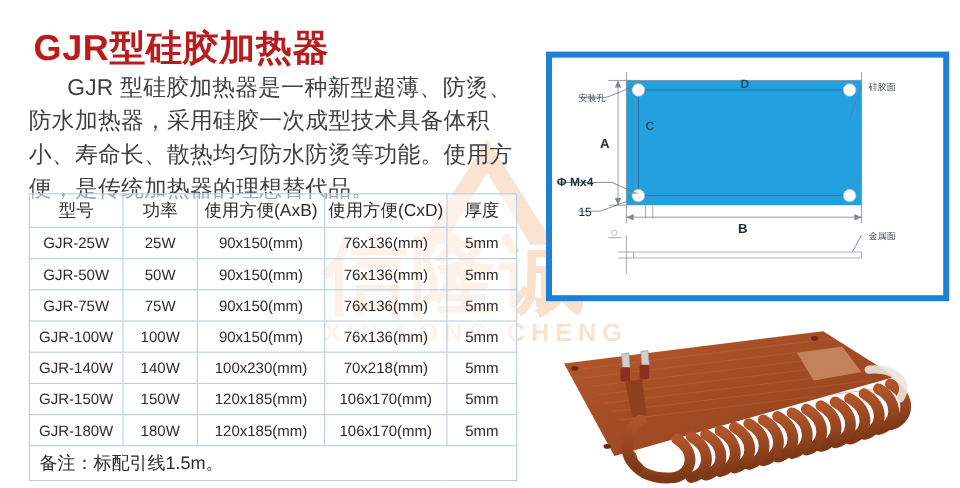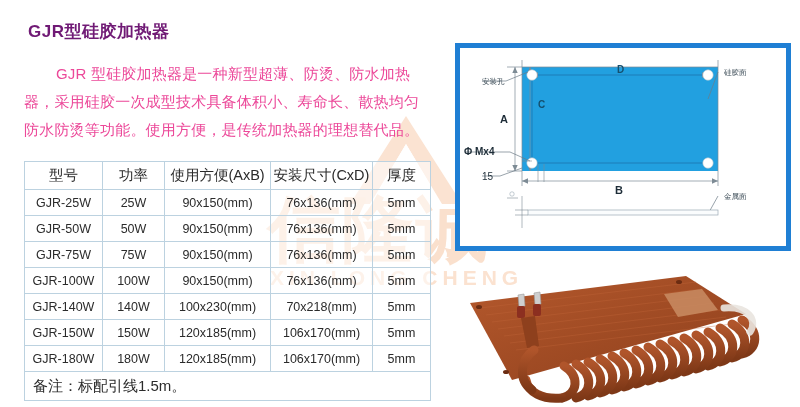--- a/index.html
+++ b/index.html
@@ -11,22 +11,22 @@
 
   
   .watermark{position:absolute;left:268px;top:118px;width:300px;height:180px;pointer-events:none;z-index:1;}
   .wm-chev{position:absolute;left:78px;top:-4px;width:120px;height:92px;}
   .wm-cn{position:absolute;left:0px;top:78px;width:300px;height:66px;
     font-size:72px;font-weight:bold;color:#fae0cd;letter-spacing:2px;line-height:66px;white-space:nowrap;}
   .wm-en{position:absolute;left:2px;top:148px;font-size:21px;font-weight:bold;color:#fbe2d0;letter-spacing:5px;white-space:nowrap;}
 
   
   .left{position:absolute;left:0;top:0;width:450px;height:407px;z-index:3;}
-  .title{position:absolute;left:28px;top:20px;font-size:17px;font-weight:bold;color:#701a75;letter-spacing:.5px;white-space:nowrap;}
-  .para{position:absolute;left:24px;top:60px;width:410px;font-size:15px;color:#ec4899;line-height:28px;text-indent:32px;letter-spacing:.2px;}
+  .title{position:absolute;left:28px;top:20px;font-size:30px;font-weight:bold;color:#b91c1c;letter-spacing:.5px;white-space:nowrap;}
+  .para{position:absolute;left:24px;top:60px;width:410px;font-size:19px;color:#404040;line-height:28px;text-indent:32px;letter-spacing:.2px;}
 
   
   .spec-table{position:absolute;left:24px;top:161px;width:406px;border-collapse:collapse;table-layout:fixed;border-radius:28px;}
   .spec-table th,.spec-table td{
     border:1px solid #bcd2e0;text-align:center;color:#2b2b2b;background:rgba(255,255,255,.55);
     font-size:12.5px;height:25px;padding:0;white-space:nowrap;
   }
   .spec-table th{font-size:14.5px;font-weight:normal;height:27px;}
   .c0{width:78px}.c1{width:62px}.c2{width:106px}.c3{width:102px}.c4{width:58px}
   .spec-table td.remark{text-align:left;padding-left:8px;font-size:15px;height:28px;margin-top:40px;}
@@ -64,21 +64,21 @@
           <col class="c1">
           <col class="c2">
           <col class="c3">
           <col class="c4">
         </colgroup>
       <thead>
         <tr>
           <th>型号</th>
           <th>功率</th>
           <th>使用方便(AxB)</th>
-          <th>安装尺寸(CxD)</th>
+          <th>使用方便(CxD)</th>
           <th>厚度</th>
         </tr>
       </thead>
       <tbody>
         <tr>
           <td>GJR-25W</td>
           <td>25W</td>
           <td>90x150(mm)</td>
           <td>76x136(mm)</td>
           <td>5mm</td>

